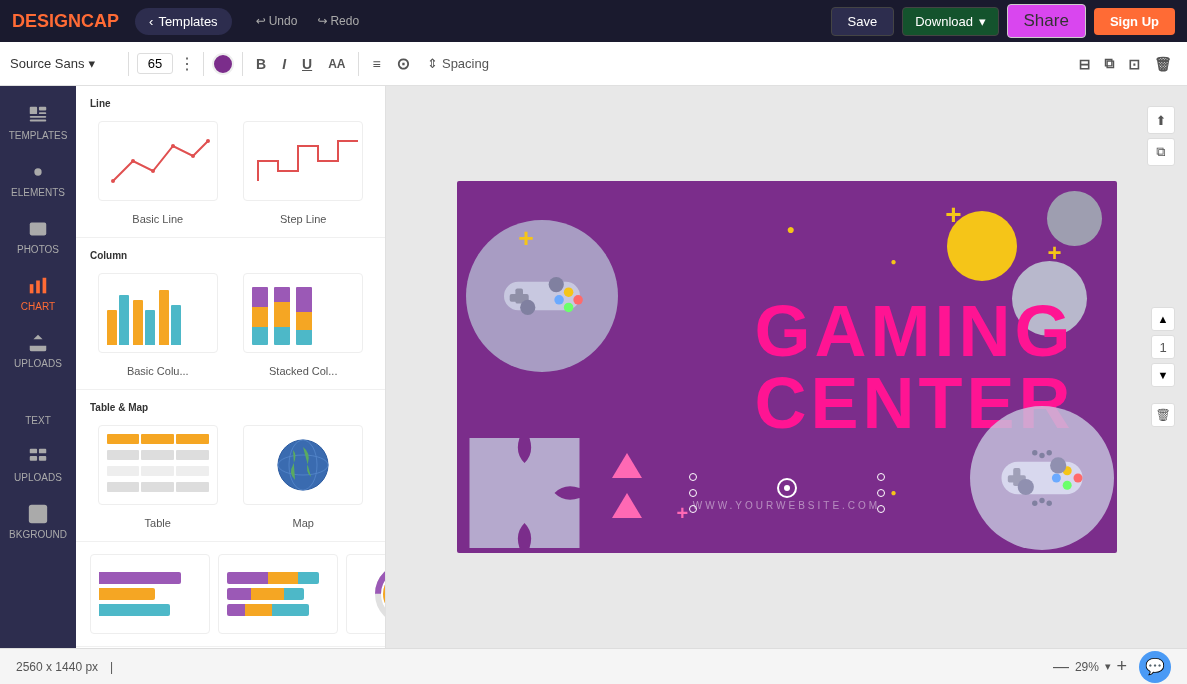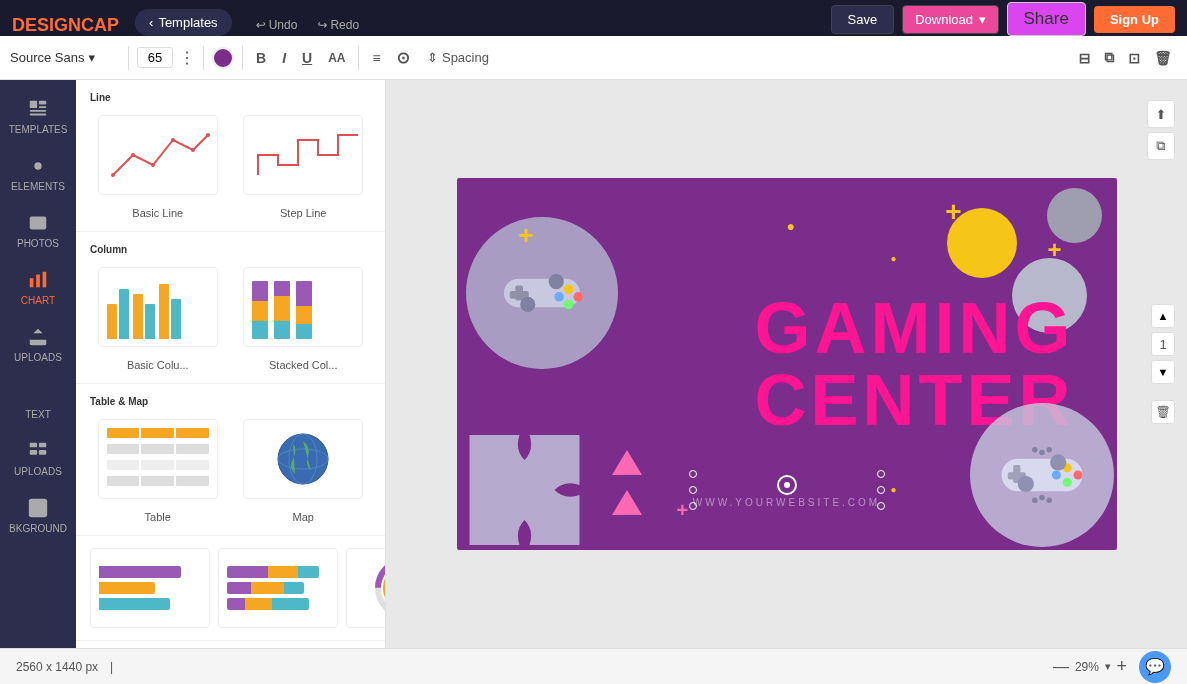--- a/index.html
+++ b/index.html
@@ -1,23 +1,23 @@
 <!DOCTYPE html>
 <html><head>
   <meta charset="utf-8">
   <style>
     * { box-sizing: border-box; margin: 0; padding: 0; }
     body { font-family: 'Arial', sans-serif; background: #f0f0f0; overflow: hidden; width: 1187px; height: 684px; display: flex; flex-direction: column; }
 
     
     .top-nav {
-      height: 36px;
+      height: 42px;
       background: #1a1a2e;
       display: flex;
-      align-items: flex-end;
+      align-items: center;
       padding: 0 12px;
       gap: 10px;
       flex-shrink: 0;
     }
     .logo {
       font-size: 18px;
       font-weight: bold;
       color: white;
       margin-right: 6px;
     }
@@ -59,21 +59,21 @@
     .save-btn {
       background: #2d2d4e;
       border: 1px solid #444;
       color: white;
       padding: 6px 16px;
       border-radius: 4px;
       cursor: pointer;
       font-size: 13px;
     }
     .download-btn {
-      background: #ec4899;
+      background: #14532d;
       border: 1px solid #444;
       color: white;
       padding: 6px 12px;
       border-radius: 4px;
       cursor: pointer;
       font-size: 13px;
       display: flex;
       align-items: center;
       gap: 6px;
     }

